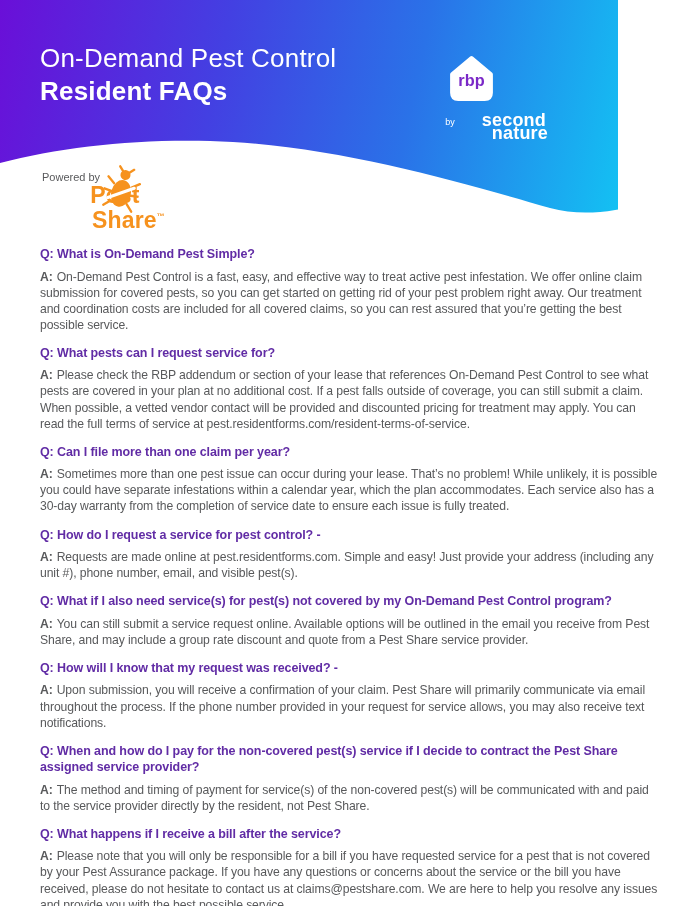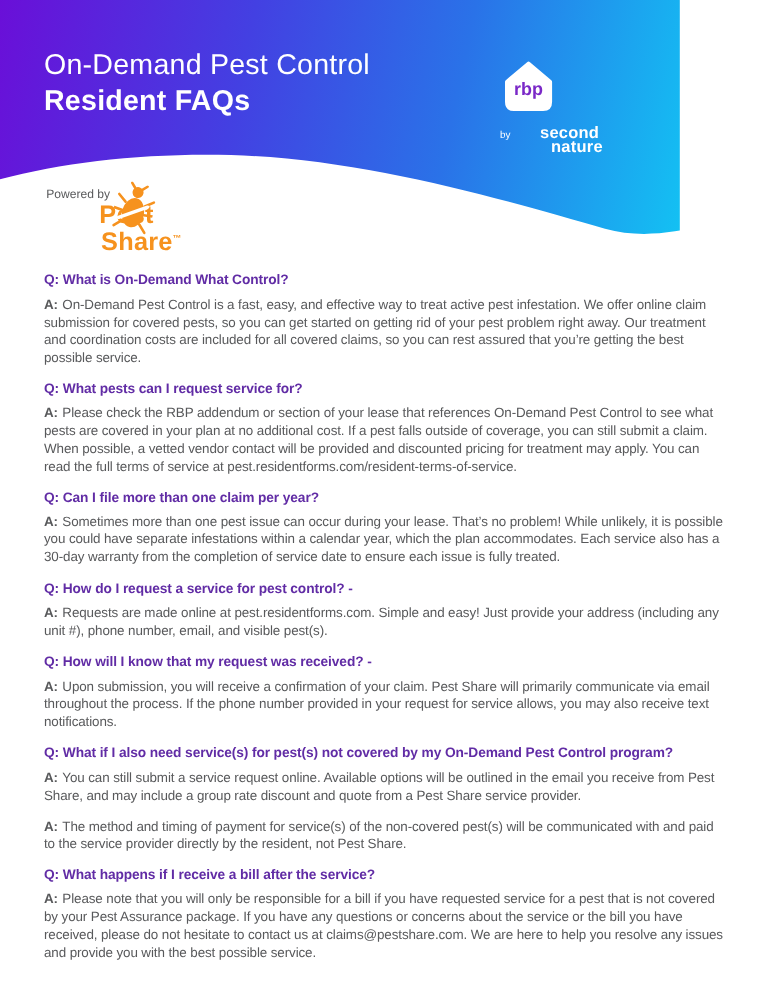--- a/index.html
+++ b/index.html
@@ -16,21 +16,21 @@
     background:linear-gradient(102deg,#6A0FD8 0%,#4340E2 35%,#2A72E8 65%,#13C2F3 100%);
   }
   .title-block { position:absolute; left:40px; top:42px; color:#ffffff; }
   .title-line1 { font-size:26px; font-weight:400; line-height:33px; letter-spacing:.2px; }
   .title-line2 { font-size:26px; font-weight:700; line-height:33px; letter-spacing:.2px; }
 
   .brand-lockup { position:absolute; top:52px; right:70px; display:flex; align-items:flex-start; gap:9px;flex-direction:column; }
   .rbp-mark { display:block; }
   .by-brand { display:flex; align-items:flex-start; color:#ffffff;gap:25px; }
   .by { font-size:9px; font-weight:400; margin-top:3px; margin-right:2px; }
-  .sn-stack { font-size:15px; font-weight:700; line-height:13px; letter-spacing:.2px; }
+  .sn-stack { font-size:18px; font-weight:700; line-height:13px; letter-spacing:.2px; }
   .sn-nature { text-indent:10px; }
 
   .wave { position:absolute; bottom:0; left:0; width:700px; height:100px; display:block; }
 
   
   .pestshare { position:absolute; left:40px; top:171px; width:150px; height:68px; }
   .ps-powered { font-size:11px; color:#58595B; margin-left:2px; margin-bottom:1px; }
   .ps-pest, .ps-share { color:#F6921E; font-weight:700; font-size:23px; line-height:22px; letter-spacing:.2px;text-align:center; }
   .ps-share { margin-left:27px; }
   .tm { font-size:8px; vertical-align:super; }
@@ -97,50 +97,51 @@
       </g>
       <circle cx="20" cy="9" r="5.6" fill="#F6921E"></circle>
       <ellipse cx="20" cy="30" rx="11" ry="15" fill="#F6921E"></ellipse>
       <path d="M7 38 L33 21" stroke="#ffffff" stroke-width="3.5" stroke-linecap="round"></path>
     </svg>
   </div>
 
   <main class="faq">
 
     <div class="faq-item">
-      <h3 class="faq-q">Q: What is On-Demand What Control?</h3>
+      <h3 class="faq-q">Q: What is On-Demand Pest Simple?</h3>
       <p class="faq-a"><span class="a-prefix">A:</span><span>On-Demand Pest Control is a fast, easy, and effective way to treat active pest infestation. We offer online claim submission for covered pests, so you can get started on getting rid of your pest problem right away. Our treatment and coordination costs are included for all covered claims, so you can rest assured that you’re getting the best possible service.</span></p>
     </div>
 
     <div class="faq-item">
       <h3 class="faq-q">Q: What pests can I request service for?</h3>
       <p class="faq-a"><span class="a-prefix">A:</span><span>Please check the RBP addendum or section of your lease that references On-Demand Pest Control to see what pests are covered in your plan at no additional cost. If a pest falls outside of coverage, you can still submit a claim. When possible, a vetted vendor contact will be provided and discounted pricing for treatment may apply. You can read the full terms of service at pest.residentforms.com/resident-terms-of-service.</span></p>
     </div>
 
     <div class="faq-item">
       <h3 class="faq-q">Q: Can I file more than one claim per year?</h3>
       <p class="faq-a"><span class="a-prefix">A:</span><span>Sometimes more than one pest issue can occur during your lease. That’s no problem! While unlikely, it is possible you could have separate infestations within a calendar year, which the plan accommodates. Each service also has a 30-day warranty from the completion of service date to ensure each issue is fully treated.</span></p>
     </div>
 
     <div class="faq-item">
       <h3 class="faq-q">Q: How do I request a service for pest control? -</h3>
       <p class="faq-a"><span class="a-prefix">A:</span><span>Requests are made online at pest.residentforms.com. Simple and easy! Just provide your address (including any unit #), phone number, email, and visible pest(s).</span></p>
     </div>
 
     <div class="faq-item">
+      <h3 class="faq-q">Q: What if I also need service(s) for pest(s) not covered by my On-Demand Pest Control program?</h3>
+      <p class="faq-a"><span class="a-prefix">A:</span><span>You can still submit a service request online. Available options will be outlined in the email you receive from Pest Share, and may include a group rate discount and quote from a Pest Share service provider.</span></p>
+    </div>
+
+    <div class="faq-item">
       <h3 class="faq-q">Q: How will I know that my request was received? -</h3>
       <p class="faq-a"><span class="a-prefix">A:</span><span>Upon submission, you will receive a confirmation of your claim. Pest Share will primarily communicate via email throughout the process. If the phone number provided in your request for service allows, you may also receive text notifications.</span></p>
     </div>
 
     <div class="faq-item">
-      <h3 class="faq-q">Q: What if I also need service(s) for pest(s) not covered by my On-Demand Pest Control program?</h3>
-      <p class="faq-a"><span class="a-prefix">A:</span><span>You can still submit a service request online. Available options will be outlined in the email you receive from Pest Share, and may include a group rate discount and quote from a Pest Share service provider.</span></p>
-    </div>
-
-    <div class="faq-item">
+      <h3 class="faq-q">Q: When and how do I pay for the non-covered pest(s) service if I decide to contract the Pest Share assigned service provider?</h3>
       <p class="faq-a"><span class="a-prefix">A:</span><span>The method and timing of payment for service(s) of the non-covered pest(s) will be communicated with and paid to the service provider directly by the resident, not Pest Share.</span></p>
     </div>
 
     <div class="faq-item">
       <h3 class="faq-q">Q: What happens if I receive a bill after the service?</h3>
       <p class="faq-a"><span class="a-prefix">A:</span><span>Please note that you will only be responsible for a bill if you have requested service for a pest that is not covered by your Pest Assurance package. If you have any questions or concerns about the service or the bill you have received, please do not hesitate to contact us at claims@pestshare.com. We are here to help you resolve any issues and provide you with the best possible service.</span></p>
     </div>
 
   </main>
 </div>

